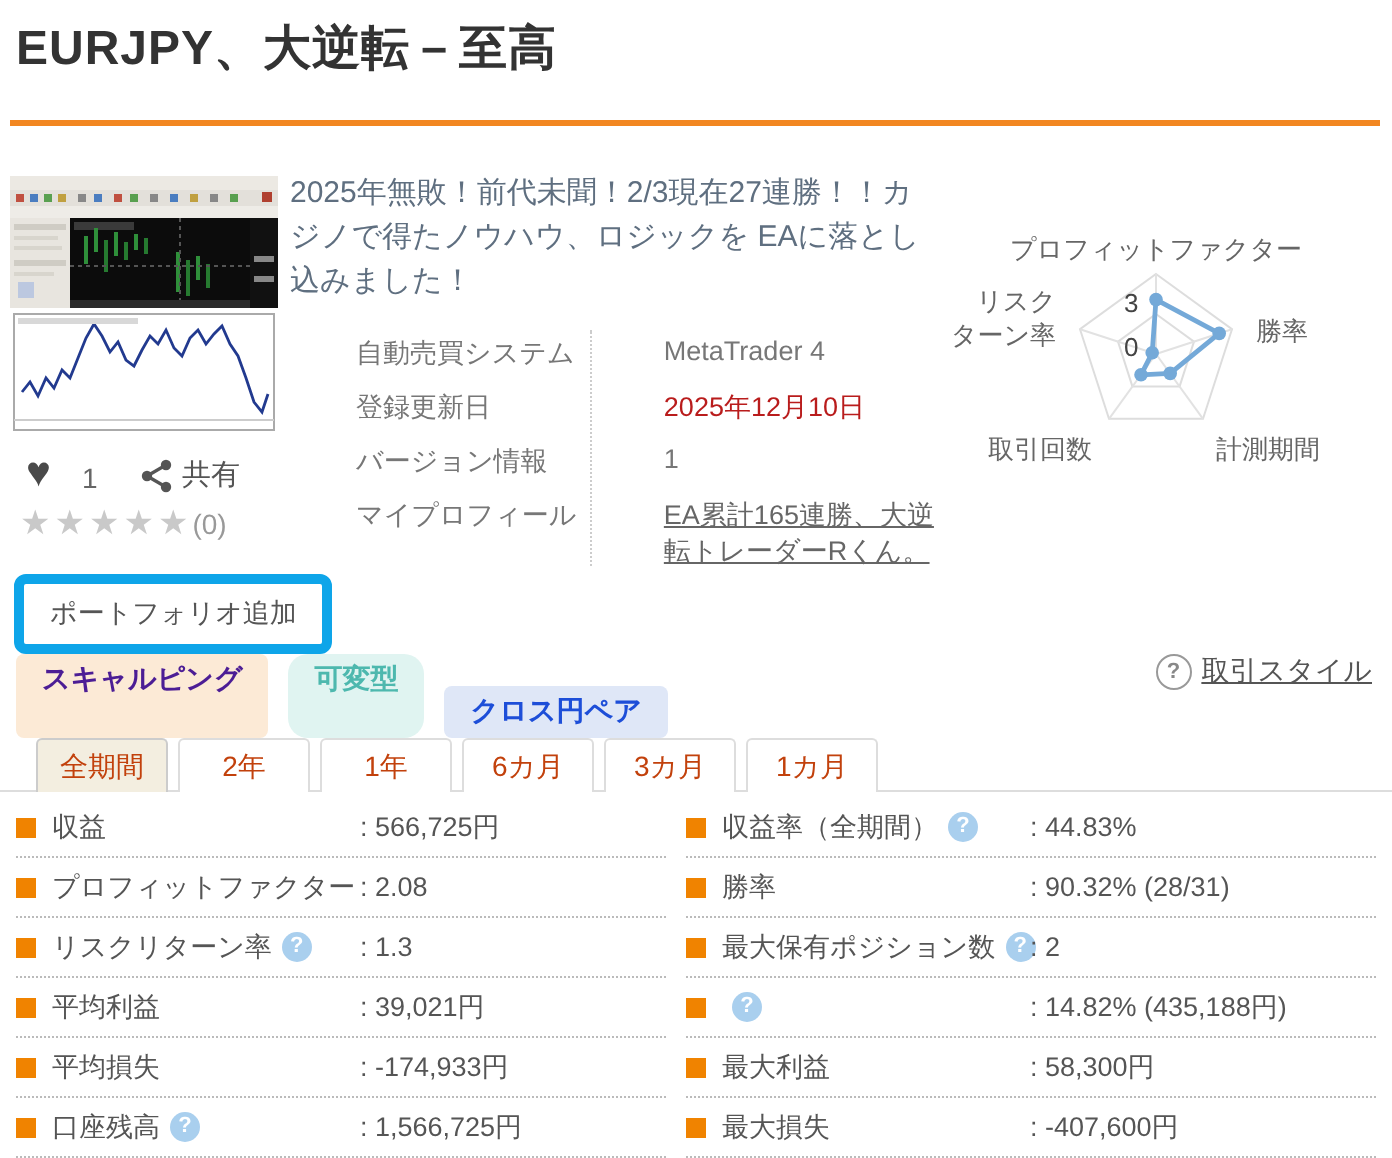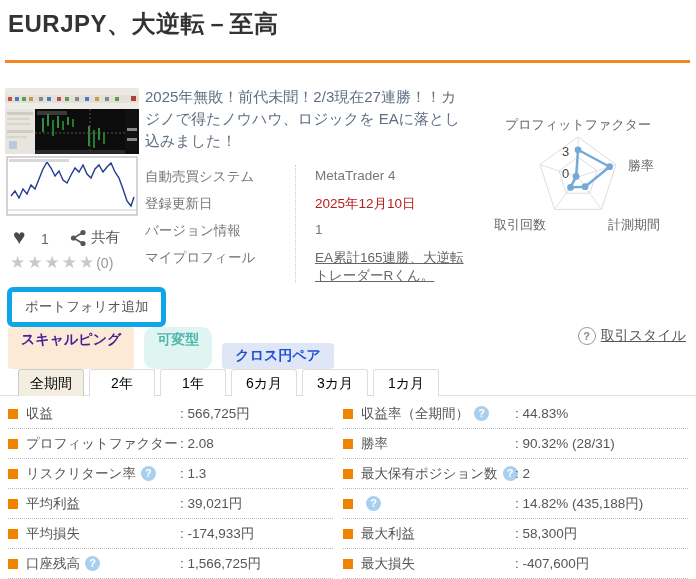--- a/index.html
+++ b/index.html
@@ -12,21 +12,21 @@
   .page-title{left:8px;top:8px;font-size:24px;font-weight:bold;color:#333;letter-spacing:.5px;}
   .title-rule{left:5px;right:6px;top:60px;height:3px;background:#f28721;}
   
   .thumb{left:5px;top:88px;width:134px;height:134px;background:#fff;}
   
   .desc{left:145px;top:86px;width:322px;font-size:15px;line-height:1.45;color:#5f6f80;}
   
   .info{left:145px;top:163px;width:330px;}
   .info-divider{position:absolute;left:150px;top:2px;bottom:2px;border-left:1px dotted #ccc;}
   .info-row{display:flex;min-height:27px;align-items:flex-start;font-size:13.5px;color:#777;}
-  .info-label{width:152px;padding-top:5px;}
+  .info-label{width:152px;padding-top:5px;margin-left:33px;}
   .info-value{padding:5px 0 0 18px;width:160px;color:#777;}
   .info-value.date{color:#b91c1c;}
   .info-value a,.profile-link{color:#666;text-decoration:underline;cursor:pointer;}
   
   .radar-wrap{left:470px;top:95px;width:226px;height:150px;}
   .radar-title{position:absolute;left:0;top:21px;width:216px;text-align:center;font-size:13px;color:#666;}
   .radar-label{position:absolute;font-size:13px;color:#666;}
   .radar-tick{position:absolute;font-size:13px;color:#444;}
   .ring{fill:none;stroke:#ddd;stroke-width:1;}
   .spoke{stroke:#e2e2e2;stroke-width:1;}
@@ -45,21 +45,21 @@
   .tag.orange{color:#4c1d95;background:#fcead6;}
   .tag.teal{color:#4db8ae;background:#e0f4f1;border-radius:10px;}
   .tag.blue{color:#1d4ed8;background:#dfe7f7;margin-top:16px;}
   .style-link{right:10px;top:327px;display:flex;align-items:center;gap:5px;cursor:pointer;}
   .qmark-outline{width:16px;height:16px;border:1px solid #999;border-radius:50%;color:#888;
     font-size:11px;font-weight:bold;text-align:center;line-height:16px;}
   .style-link-text{font-size:14px;color:#555;text-decoration:underline;}
   
   .tabbar-line{left:0;right:0;top:395px;border-bottom:1px solid #ddd;}
   .tabs{left:18px;top:369px;display:flex;gap:5px;}
-  .tab{width:64px;height:26px;line-height:26px;text-align:center;font-size:14px;color:#000000;
+  .tab{width:64px;height:26px;line-height:26px;text-align:center;font-size:14px;color:#c2410c;
     border:1px solid #ddd;border-bottom:none;border-radius:3px 3px 0 0;background:#fff;cursor:pointer;}
   .tab.active{background:#f3eee0;border-color:#ccc;}
   
   .stat-col{top:399px;}
   .stat-col.left{left:8px;width:325px;}
   .stat-col.right{left:343px;width:345px;}
   .srow{position:relative;height:29px;display:flex;align-items:center;border-bottom:1px dotted #bbb;}
   .bullet{width:10px;height:10px;background:#f08300;margin-right:8px;flex:none;}
   .slabel{font-size:13.5px;color:#555;}
   .help-icon{display:inline-block;width:15px;height:15px;margin-left:5px;border-radius:50%;
@@ -159,20 +159,22 @@
       <line x1="108" y1="82" x2="70.0" y2="69.6" class="spoke"></line>
       <polygon points="108.0,54.8 139.6,71.7 115.1,91.7 100.5,92.4 106.1,81.4" fill="none" stroke="#74a9d8" stroke-width="2.4" stroke-linejoin="round"></polygon>
       <circle cx="108.0" cy="54.8" r="3.4" fill="#74a9d8"></circle>
       <circle cx="139.6" cy="71.7" r="3.4" fill="#74a9d8"></circle>
       <circle cx="115.1" cy="91.7" r="3.4" fill="#74a9d8"></circle>
       <circle cx="100.5" cy="92.4" r="3.4" fill="#74a9d8"></circle>
       <circle cx="106.1" cy="81.4" r="3.4" fill="#74a9d8"></circle>
     </svg>
   <div class="radar-title radar-label">プロフィットファクター</div>
   <div class="radar-label" style="left:158px;top:62px;">勝率</div>
+  <div class="radar-label pre" style="left:0;width:58px;top:48px;text-align:right;line-height:1.3;">リスク
+ターン率</div>
   <div class="radar-label" style="left:24px;top:121px;">取引回数</div>
   <div class="radar-label" style="left:138px;top:121px;text-align:right;">計測期間</div>
   <div class="radar-tick" style="left:92px;top:49px;">3</div>
   <div class="radar-tick" style="left:92px;top:71px;">0</div>
 </div>
 
 <div class="abs heart-btn"><span>♥</span></div>
 <div class="abs like-count">1</div>
 <div class="abs share-btn">
   <svg width="17" height="18" viewBox="0 0 17 18">

